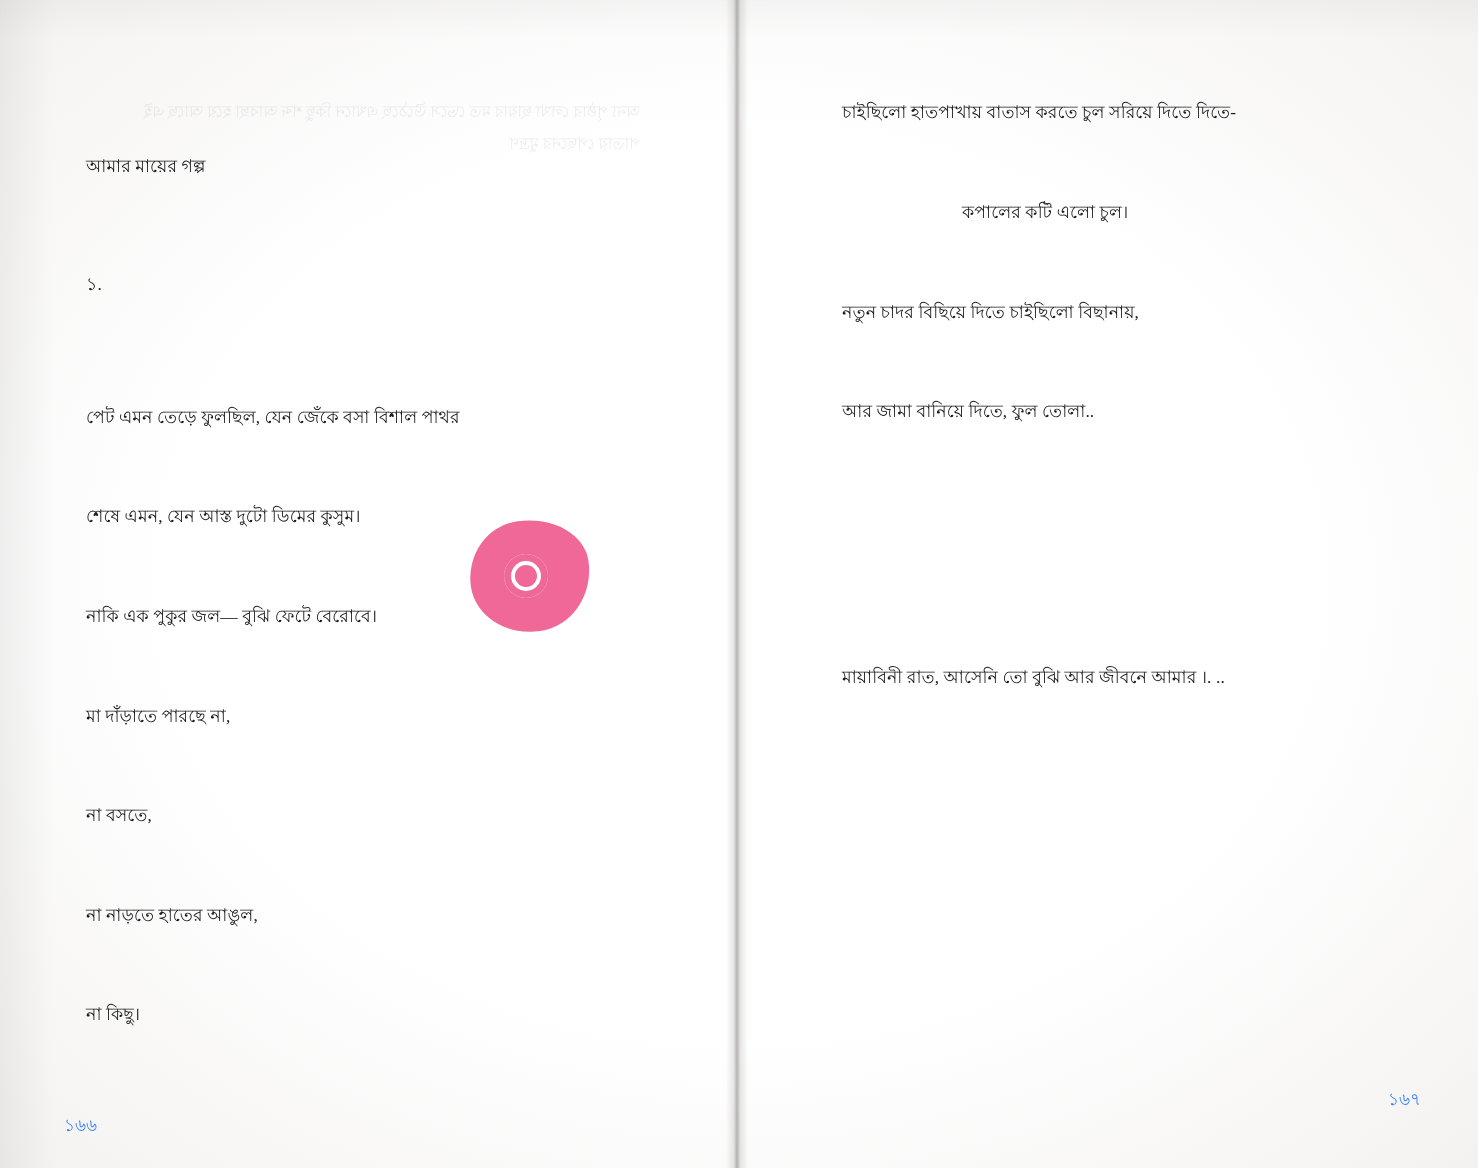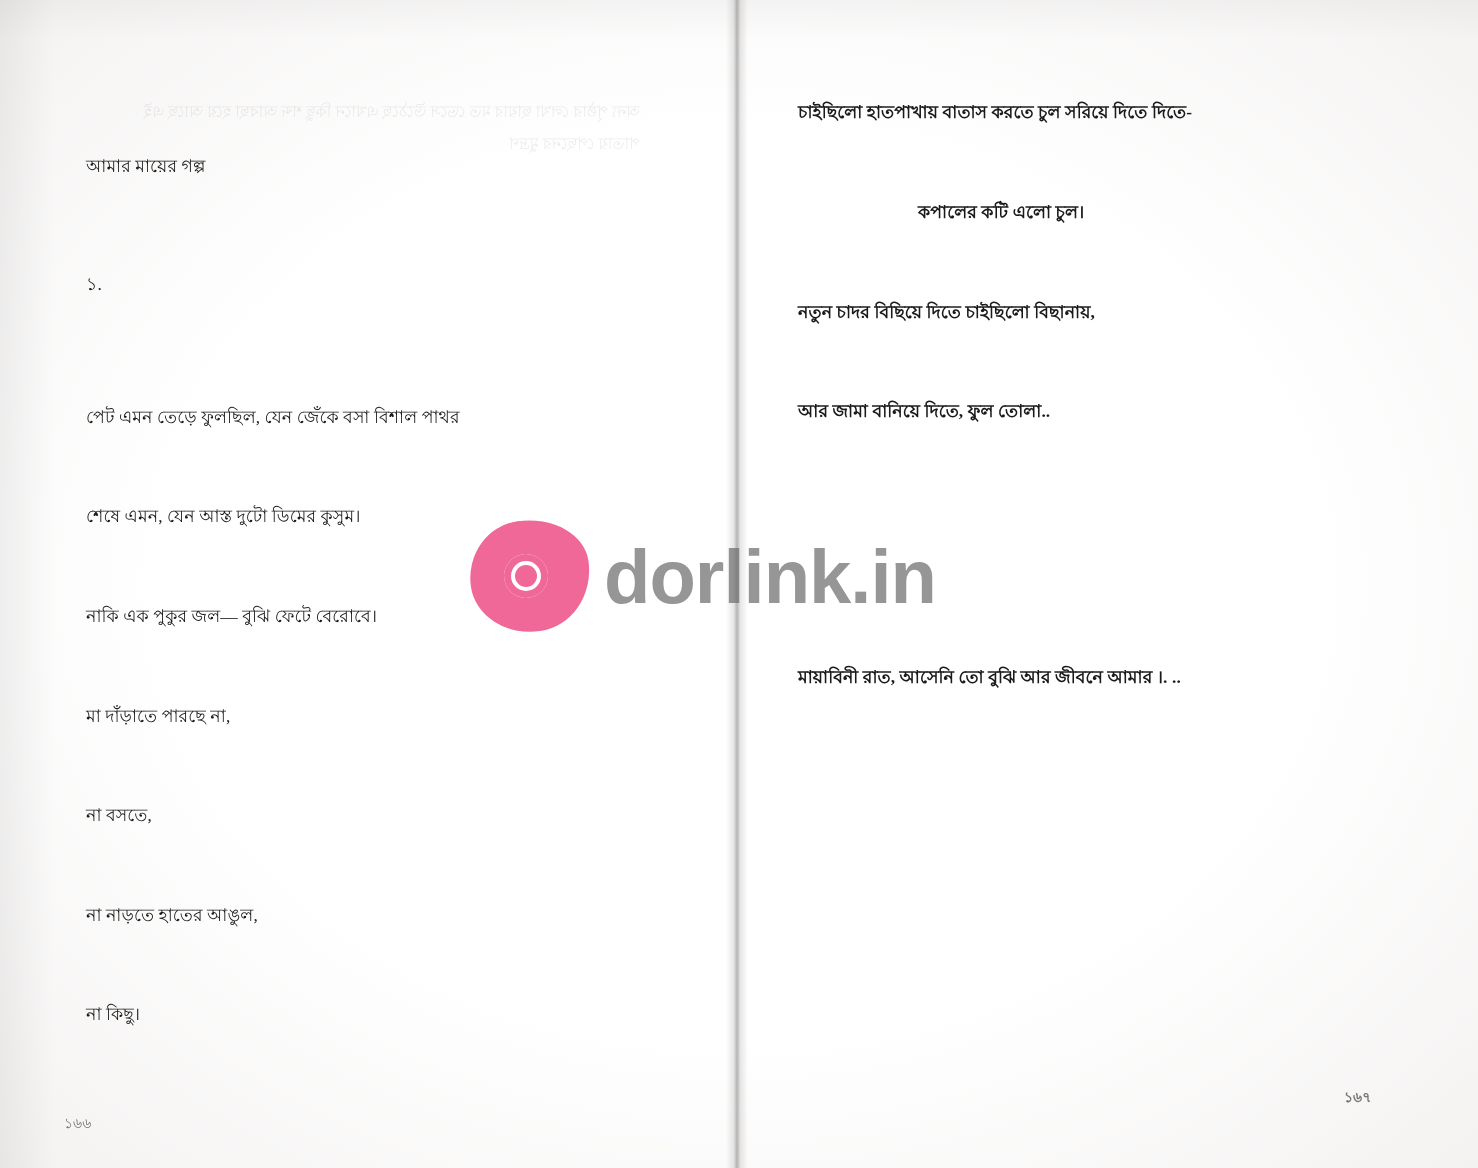--- a/index.html
+++ b/index.html
@@ -45,21 +45,21 @@
       rgba(255,255,255,0) 100%);
     pointer-events: none;
   }
 
   .page-half {
     position: absolute;
     top: 0;
     height: 1168px;
   }
   .page-left  { left: 0;    width: 726px; }
-  .page-right { left: 704px; width: 730px; font-weight: bold; }
+  .page-right { left: 748px; width: 730px; }
 
   .text-col {
     position: absolute;
     white-space: pre-wrap;
   }
   .left-col {
     left: 86px;
     top: 84px;
     width: 580px;
     font-size: 17.4px;
@@ -86,22 +86,22 @@
     display: block;
   }
   .line.indent-2 { padding-left: 120px; }
   .blank-line {
     display: block;
     height: 33.2px;
   }
 
   .folio {
     position: absolute;
-    font-size: 14px;
-    color: #737373;
+    font-size: 17px;
+    color: #3b82f6;
   }
   .folio-left  { left: 64px;  top: 1112px; }
   .folio-right { left: 1388px; top: 1086px; }
 
   
   .bleed {
     position: absolute;
     opacity: 0.085;
     transform: scaleX(-1);
     font-size: 16px;
@@ -265,16 +265,15 @@
     </div>
 
     <div class="folio folio-right" style="left:640px; top:1086px;">১৬৭</div>
   </div>
 
   <div class="watermark">
     <div class="wm-mark">
       <div class="wm-blob"></div>
       <div class="wm-hole"></div>
     </div>
-    <div class="wm-text">dorlink.in</div>
   </div>
 
 </div>
 
 </body></html>

